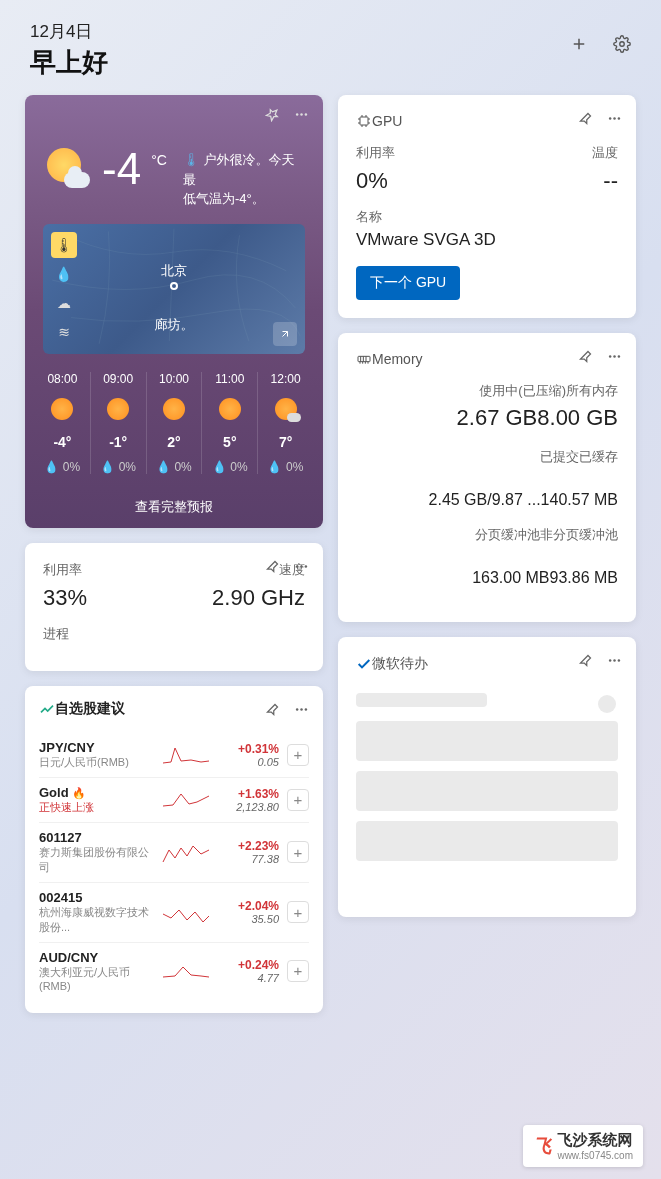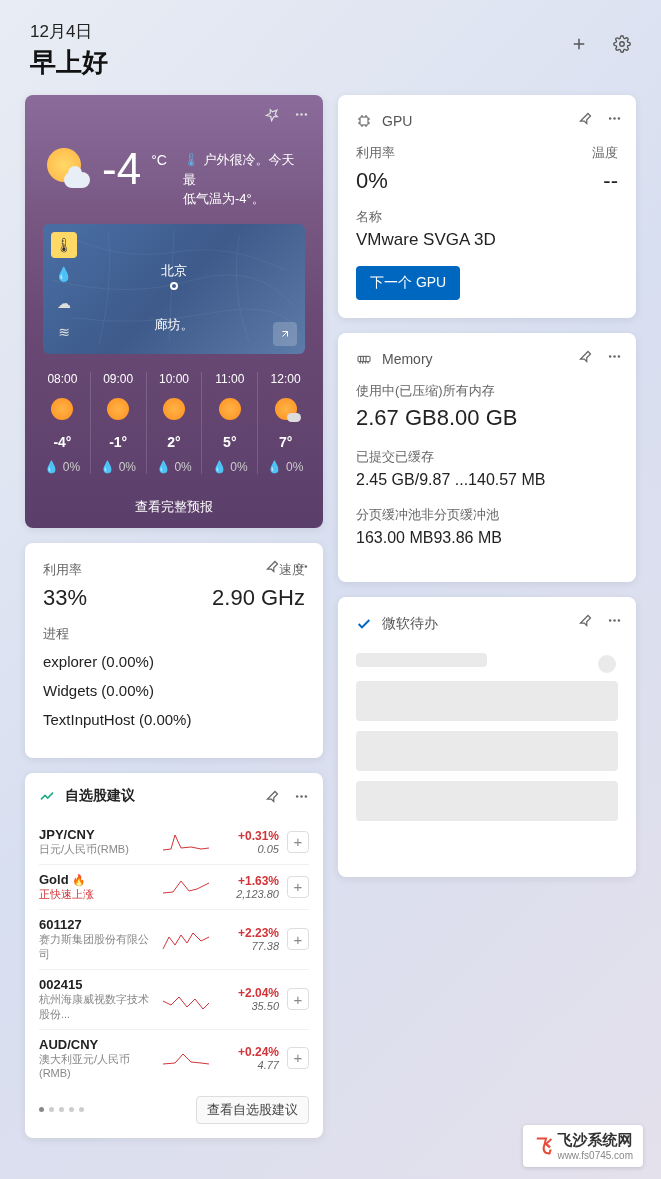--- a/index.html
+++ b/index.html
@@ -5,21 +5,21 @@
 *{margin:0;padding:0;box-sizing:border-box;font-family:"Segoe UI","Microsoft YaHei",sans-serif;}
 body{width:661px;height:1179px;background:linear-gradient(135deg,#e8ecf4 0%,#d8dff0 50%,#e4e0ec 100%);overflow:hidden;position:relative;}
 .header{padding:20px 30px 15px;}
 .date{font-size:17px;color:#222;}
 .greeting{font-size:26px;font-weight:700;color:#111;margin-top:2px;}
 .header-icons{position:absolute;top:35px;right:30px;display:flex;gap:25px;}
 .header-icons svg{width:18px;height:18px;cursor:pointer;}
 .columns{display:flex;gap:15px;padding:0 25px;}
 .col{flex:1;display:flex;flex-direction:column;gap:15px;}
 .card{background:#fff;border-radius:8px;box-shadow:0 2px 8px rgba(0,0,0,0.08);padding:18px;position:relative;}
-.card-head{display:flex;align-items:center;gap:10px;margin-bottom:15px;}
+.card-head{display:flex;align-items:center;margin-bottom:15px;}
 .card-head .title{font-size:14px;color:#555;}
 .card-actions{position:absolute;top:16px;right:14px;display:flex;gap:14px;align-items:center;}
 .card-actions svg{width:15px;height:15px;cursor:pointer;color:#666;}
 
 
 .weather{background:linear-gradient(180deg,#8a6b9b 0%,#7a5a85 25%,#6b4a75 50%,#5a3f6a 100%);color:#fff;padding:0;overflow:hidden;}
 .weather .card-actions{top:12px;}
 .weather .card-actions svg{color:#ddd;}
 .w-top{display:flex;align-items:center;padding:35px 18px 15px;gap:10px;}
 .w-icon{width:50px;height:50px;position:relative;}
@@ -56,23 +56,23 @@
 .metric-val{font-size:22px;font-weight:400;color:#222;}
 .cpu-big{display:flex;justify-content:space-between;margin-bottom:14px;}
 .proc-label{font-size:13px;color:#666;margin-bottom:10px;}
 .proc{font-size:15px;color:#222;margin-bottom:12px;}
 
 
 .gpu-name{font-size:17px;color:#222;margin:4px 0 16px;}
 .btn-primary{background:#0067c0;color:#fff;border:none;padding:8px 14px;border-radius:4px;font-size:14px;cursor:pointer;}
 
 
-.mem-row{display:flex;justify-content:flex-start;margin-bottom:5px;}
+.mem-row{display:flex;justify-content:flex-end;margin-bottom:5px;}
 .mem-big{font-size:22px;color:#222;margin-bottom:12px;}
-.mem-sm{font-size:16px;color:#222;margin-bottom:12px;}
+.mem-sm{font-size:16px;color:#222;margin-bottom:12px;margin-top:20px;}
 
 
 .todo .card-head{margin-bottom:20px;}
 .check{width:16px;height:16px;color:#0067c0;}
 .skel{background:#eaeaea;border-radius:4px;}
 .skel-line{height:14px;width:50%;margin-bottom:14px;}
 .skel-circle{width:18px;height:18px;border-radius:50%;position:absolute;right:20px;top:58px;}
 .skel-block{height:40px;margin-bottom:10px;}
 
 
@@ -220,25 +220,20 @@
   </div>
   <div class="metric-row">
     <span class="metric-label">利用率</span>
     <span class="metric-label">速度</span>
   </div>
   <div class="cpu-big">
     <span class="metric-val">33%</span>
     <span class="metric-val">2.90 GHz</span>
   </div>
   <div class="proc-label">进程</div>
-  <div id="procs">
-          <div class="proc">explorer (0.00%)</div>
-          <div class="proc">Widgets (0.00%)</div>
-          <div class="proc">TextInputHost (0.00%)</div>
-        </div>
 </div>
 
 <div class="card stocks">
   <div class="card-head">
     <svg width="16" height="16" viewBox="0 0 24 24" fill="none" stroke="#2a8" stroke-width="2.5">
             <polyline points="3,17 9,11 13,15 21,7"></polyline>
           </svg>
     <span class="title" style="font-weight:600;color:#222">自选股建议</span>
   </div>
   <div class="card-actions">
@@ -316,30 +311,20 @@
     <svg class="stock-chart" viewBox="0 0 50 24">
               <path d="M2,18 L14,17 L22,8 L30,16 L40,17 L48,18" fill="none" stroke="#d13438" stroke-width="1"></path>
             </svg>
     <div class="stock-pct">
       <div class="stock-change">+0.24%</div>
       <div class="stock-price">4.77</div>
     </div>
     <div class="stock-add">+</div>
   </div>
         </div>
-  <div class="stocks-footer">
-    <div class="dots">
-      <div class="dot active"></div>
-            <div class="dot"></div>
-            <div class="dot"></div>
-            <div class="dot"></div>
-            <div class="dot"></div>
-    </div>
-    <div class="stocks-btn">查看自选股建议</div>
-  </div>
 </div>
 
 </div>
 <div class="col">
 
 <div class="card">
   <div class="card-head">
     <svg class="chip-icon" viewBox="0 0 24 24" fill="none" stroke="#555" stroke-width="1.5">
             <rect x="6" y="6" width="12" height="12" rx="1"></rect>
             <line x1="3" y1="9" x2="6" y2="9"></line>

